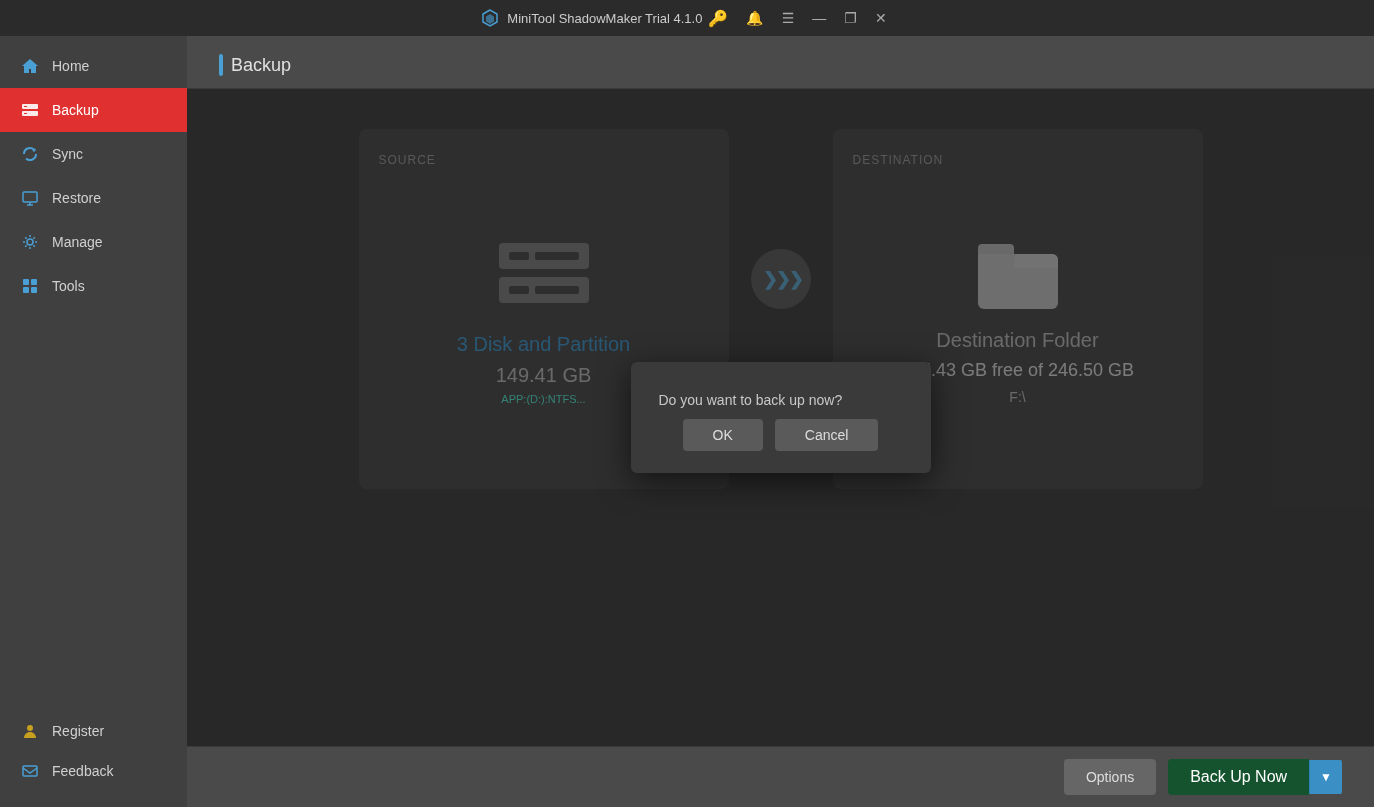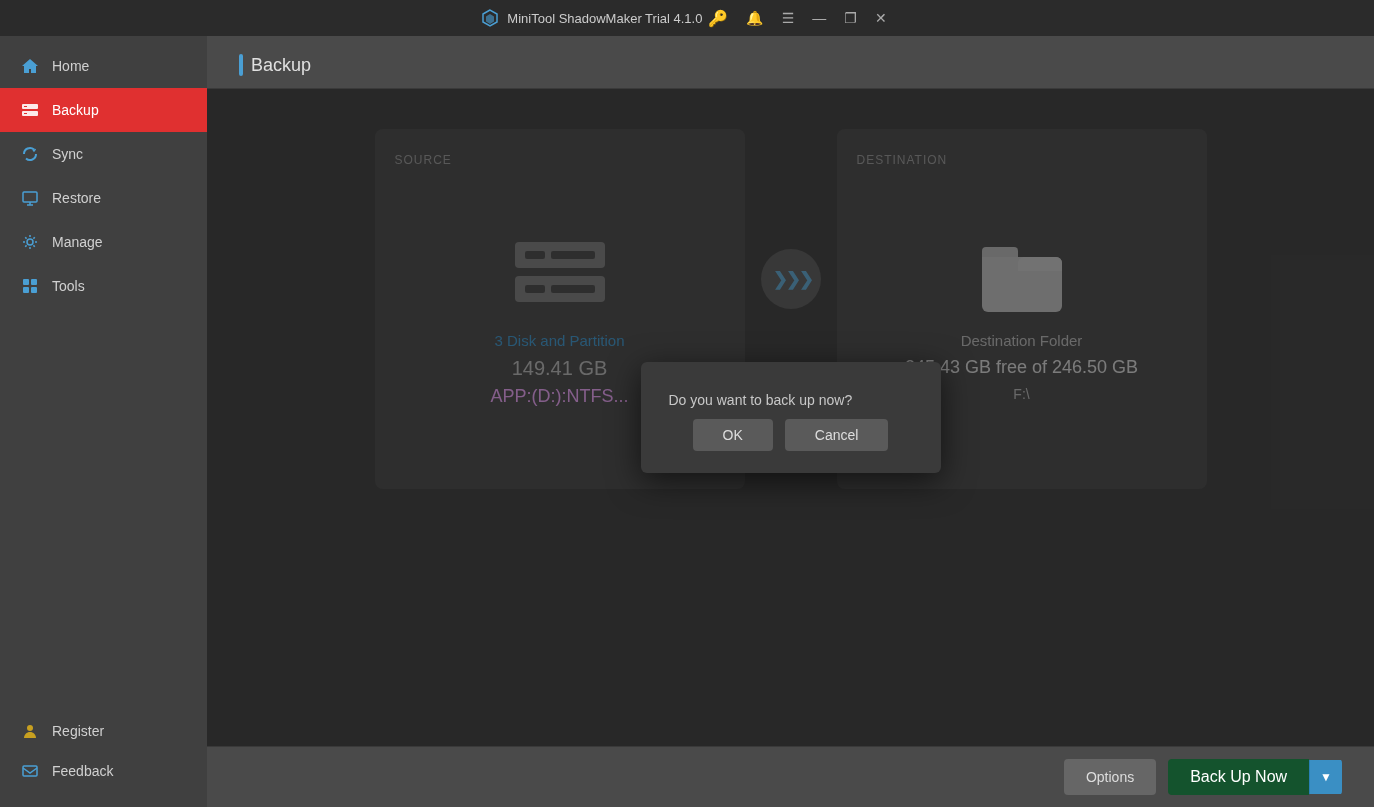--- a/index.html
+++ b/index.html
@@ -46,21 +46,21 @@
 
     
     .app-body {
       display: flex;
       flex: 1;
       overflow: hidden;
     }
 
     
     .sidebar {
-      width: 207px;
+      width: 187px;
       background: #404040;
       display: flex;
       flex-direction: column;
       flex-shrink: 0;
     }
     .sidebar-nav {
       flex: 1;
       padding-top: 8px;
     }
     .nav-item {
@@ -119,21 +119,21 @@
       font-weight: 400;
     }
 
     
     .backup-area {
       flex: 1;
       display: flex;
       align-items: flex-start;
       justify-content: center;
       padding: 40px 32px;
-      gap: 6px;
+      gap: 12px;
       position: relative;
     }
 
     .backup-card {
       background: #555555;
       border-radius: 8px;
       width: 370px;
       min-height: 360px;
       display: flex;
       flex-direction: column;
@@ -223,31 +223,31 @@
       top: 10px;
       left: 0;
       width: 80px;
       height: 14px;
       background: #d8d8d8;
       border-radius: 0 6px 0 0;
     }
 
     .card-source-name {
       color: #4a9fd4;
-      font-size: 15px;
+      font-size: 20px;
       margin-bottom: 8px;
     }
     .card-size {
       color: #c0c0c0;
       font-size: 20px;
       margin-bottom: 6px;
     }
     .card-detail {
-      color: #f0abfc;
-      font-size: 18px;
+      color: #5eead4;
+      font-size: 11px;
       text-align: center;
     }
     .card-dest-size {
       color: #e0e0e0;
       font-size: 18px;
       margin-bottom: 8px;
       font-weight: 300;
     }
     .card-dest-path {
       color: #c0c0c0;

